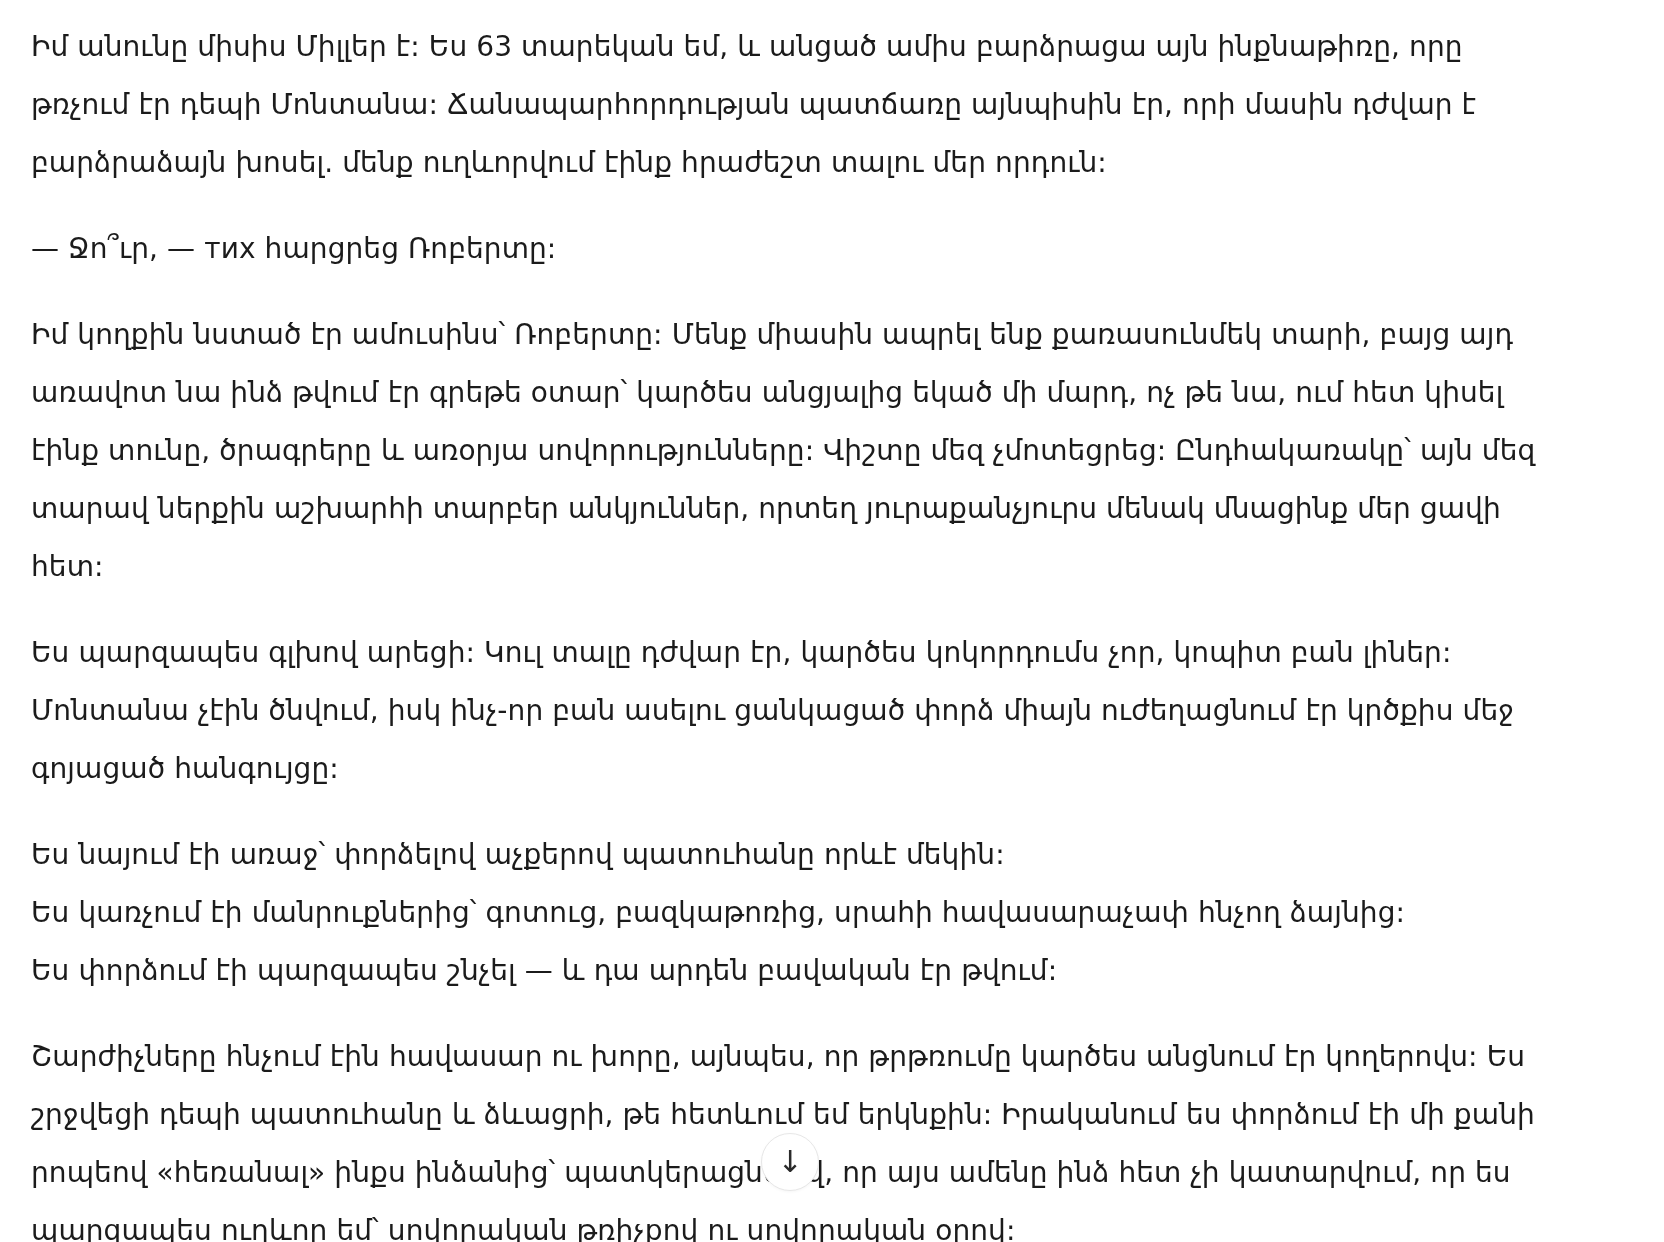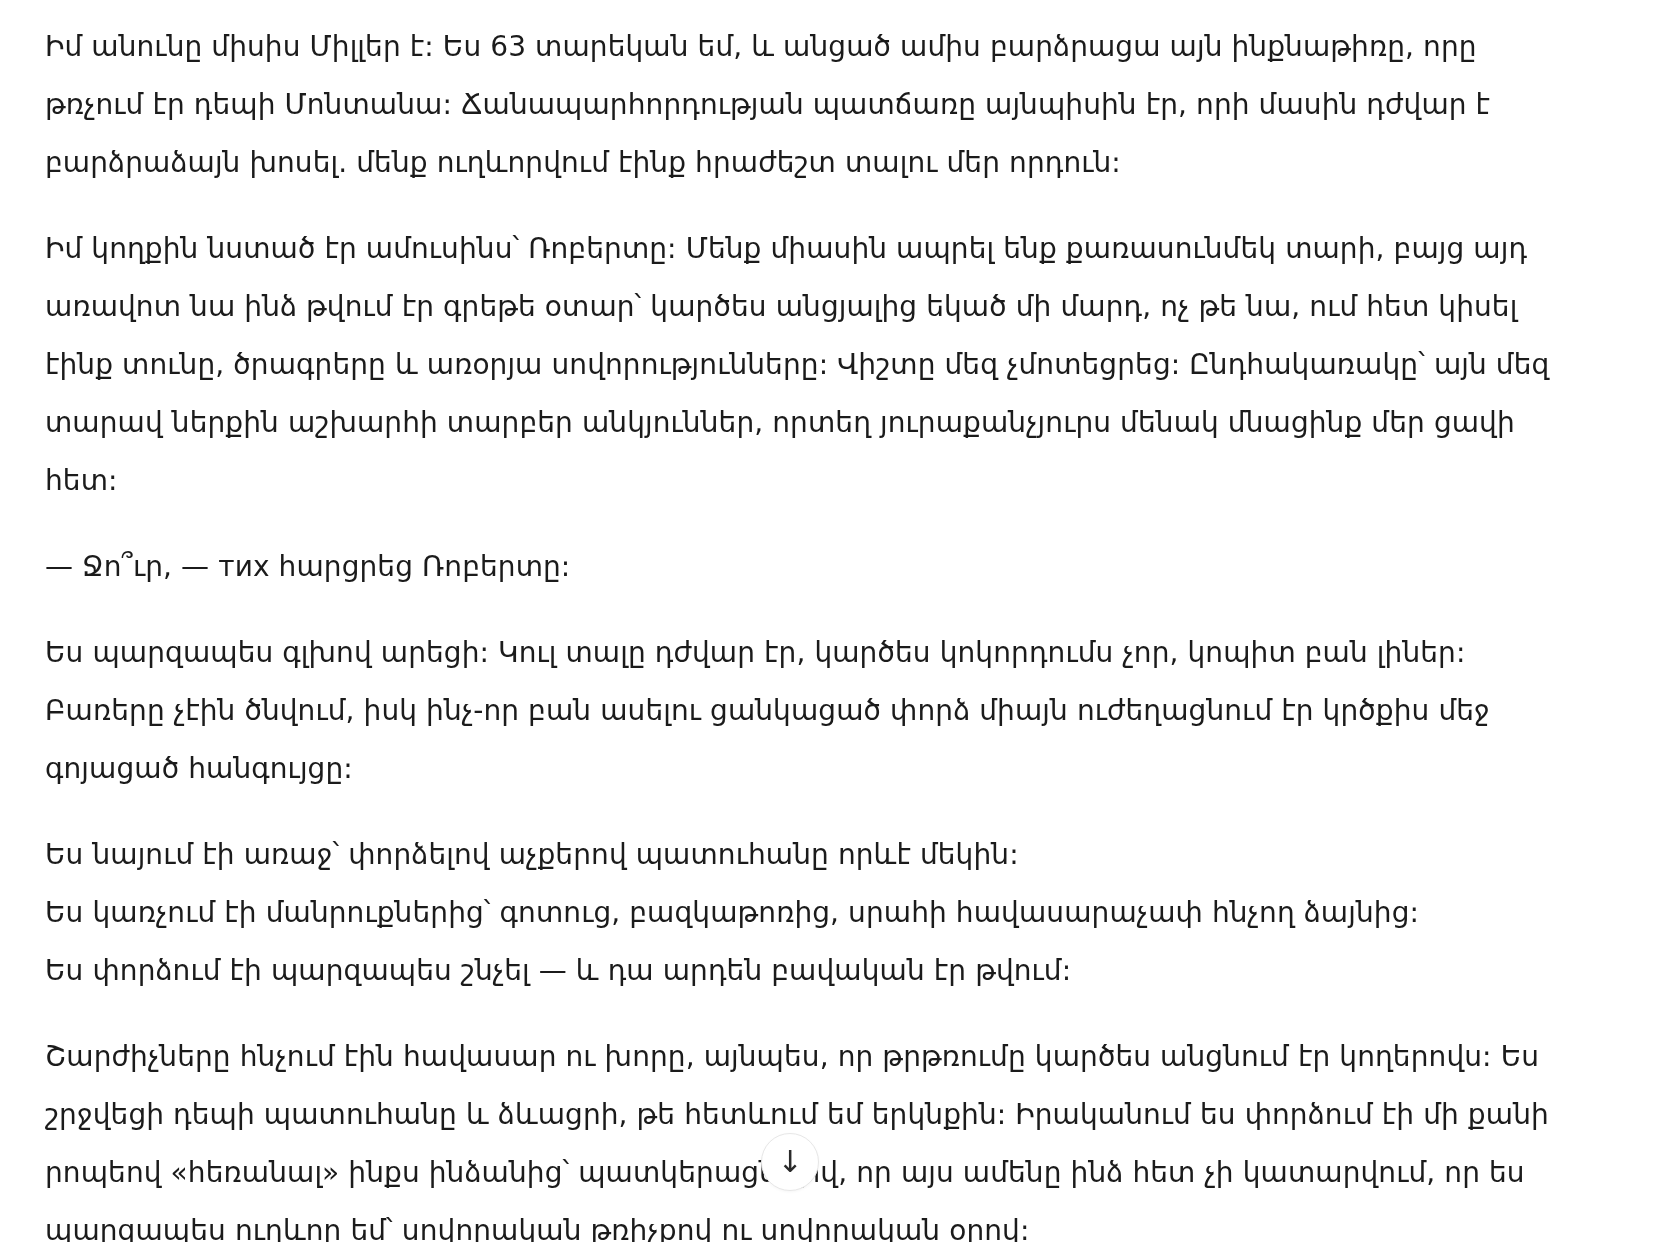--- a/index.html
+++ b/index.html
@@ -16,21 +16,21 @@
     font-family: "DejaVu Sans", sans-serif;
     color: #1b1b1b;
   }
   .doc {
     padding: 18px 24px 0 27px;
     font-size: 28px;
     line-height: 58px;
     letter-spacing: 0.1px;
   }
   .para {
-    margin: 0 0 28px 18px;
+    margin: 0 0 28px 4px;
     white-space: pre-line;
   }
   .scroll-btn {
     position: absolute;
     left: 761px;
     top: 1133px;
     width: 58px;
     height: 58px;
     border-radius: 50%;
     background: #ffffff;
@@ -50,28 +50,28 @@
   }
 </style>
 </head>
 <body>
 
 <div class="page">
   <div class="doc">
       <p class="para">Իմ անունը միսիս Միլլեր է: Ես 63 տարեկան եմ, և անցած ամիս բարձրացա այն ինքնաթիռը, որը
 թռչում էր դեպի Մոնտանա: Ճանապարհորդության պատճառը այնպիսին էր, որի մասին դժվար է
 բարձրաձայն խոսել. մենք ուղևորվում էինք հրաժեշտ տալու մեր որդուն:</p>
+      <p class="para">— Ջո՞ւր, — тих հարցրեց Ռոբերտը:</p>
       <p class="para">Իմ կողքին նստած էր ամուսինս՝ Ռոբերտը: Մենք միասին ապրել ենք քառասունմեկ տարի, բայց այդ
 առավոտ նա ինձ թվում էր գրեթե օտար՝ կարծես անցյալից եկած մի մարդ, ոչ թե նա, ում հետ կիսել
 էինք տունը, ծրագրերը և առօրյա սովորությունները: Վիշտը մեզ չմոտեցրեց: Ընդհակառակը՝ այն մեզ
 տարավ ներքին աշխարհի տարբեր անկյուններ, որտեղ յուրաքանչյուրս մենակ մնացինք մեր ցավի
 հետ:</p>
-      <p class="para">— Ջո՞ւր, — тих հարցրեց Ռոբերտը:</p>
       <p class="para">Ես պարզապես գլխով արեցի: Կուլ տալը դժվար էր, կարծես կոկորդումս չոր, կոպիտ բան լիներ:
-Բառերը չէին ծնվում, իսկ ինչ-որ բան ասելու ցանկացած փորձ միայն ուժեղացնում էր կրծքիս մեջ
+Մոնտանա չէին ծնվում, իսկ ինչ-որ բան ասելու ցանկացած փորձ միայն ուժեղացնում էր կրծքիս մեջ
 գոյացած հանգույցը:</p>
       <p class="para">Ես նայում էի առաջ՝ փորձելով աչքերով պատուհանը որևէ մեկին:
 Ես կառչում էի մանրուքներից՝ գոտուց, բազկաթոռից, սրահի հավասարաչափ հնչող ձայնից:
 Ես փորձում էի պարզապես շնչել — և դա արդեն բավական էր թվում:</p>
       <p class="para">Շարժիչները հնչում էին հավասար ու խորը, այնպես, որ թրթռումը կարծես անցնում էր կողերովս: Ես
 շրջվեցի դեպի պատուհանը և ձևացրի, թե հետևում եմ երկնքին: Իրականում ես փորձում էի մի քանի
 րոպեով «հեռանալ» ինքս ինձանից՝ պատկերացնելով, որ այս ամենը ինձ հետ չի կատարվում, որ ես
 պարզապես ուղևոր եմ՝ սովորական թռիչքով ու սովորական օրով:</p>
     </div>
   <button class="scroll-btn" type="button">

